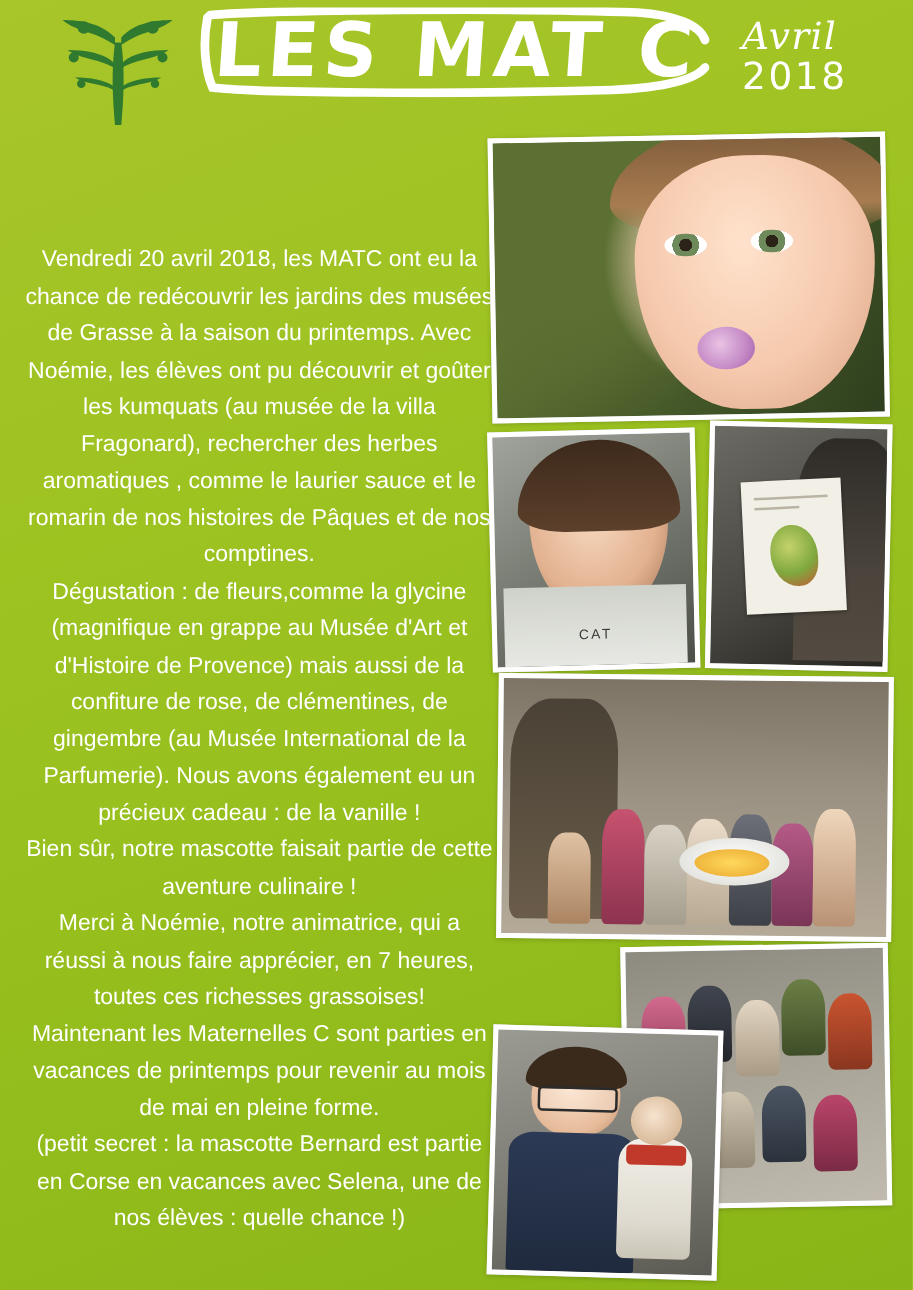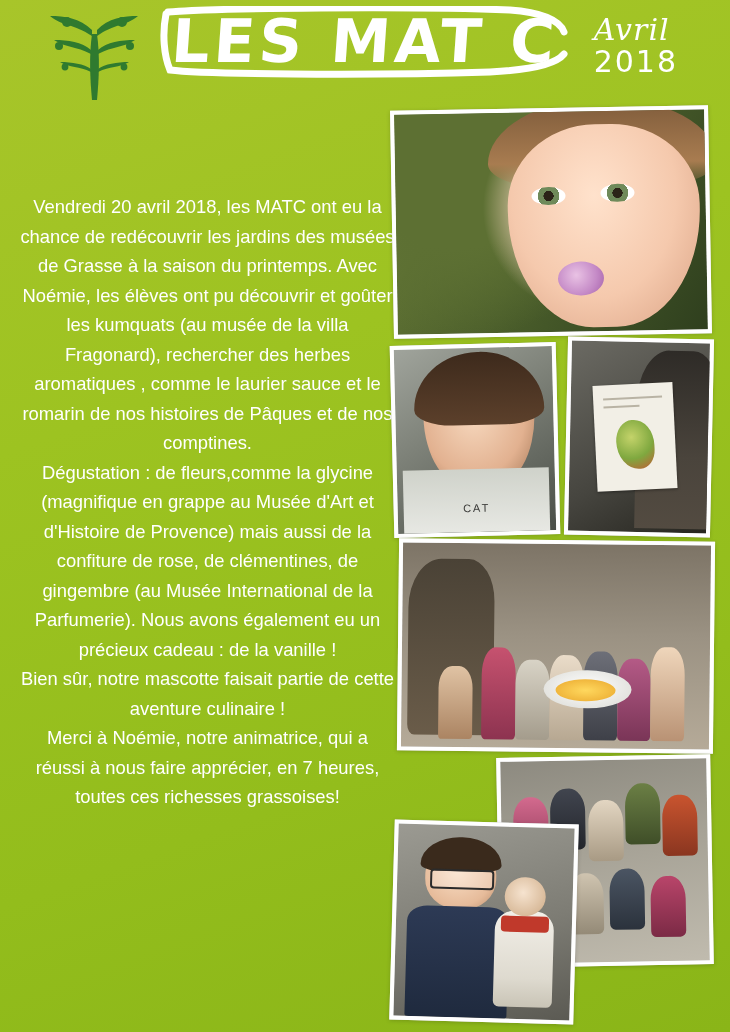--- a/index.html
+++ b/index.html
@@ -420,20 +420,22 @@
       <div class="issue-year">2018</div>
     </div>
   </div>
 
 
   <div class="body-text">
     <p class="para-justify">Vendredi 20 avril 2018, les MATC ont eu la chance de redécouvrir les jardins des musées de Grasse à la saison du printemps. Avec Noémie, les élèves ont pu découvrir et goûter les kumquats (au musée de la villa Fragonard), rechercher des herbes aromatiques , comme le laurier sauce et le romarin de nos histoires de Pâques et de nos comptines.</p>
     <p class="para-justify">Dégustation : de fleurs,comme la glycine (magnifique en grappe au Musée d'Art et d'Histoire de Provence) mais aussi de la confiture de rose,  de clémentines, de gingembre (au Musée International de la Parfumerie). Nous avons également eu un précieux cadeau : de la vanille !</p>
     <p>Bien sûr, notre mascotte faisait partie de cette aventure culinaire !</p>
     <p class="para-justify">Merci à Noémie, notre animatrice, qui a réussi à nous faire apprécier, en 7 heures, toutes ces richesses grassoises!</p>
+    <p class="para-justify">Maintenant les Maternelles C sont parties en vacances de printemps pour revenir au mois de mai en pleine forme.</p>
+    <p>(petit secret : la mascotte Bernard est partie en Corse en vacances avec Selena, une de nos élèves : quelle chance !)</p>
   </div>
 
   <div class="photo" id="photo-girl-flower">
     <div class="ph-inner">
       <div class="hair"></div>
       <div class="face"></div>
       <div class="eye-l"></div>
       <div class="eye-r"></div>
       <div class="flower"></div>
     </div>

